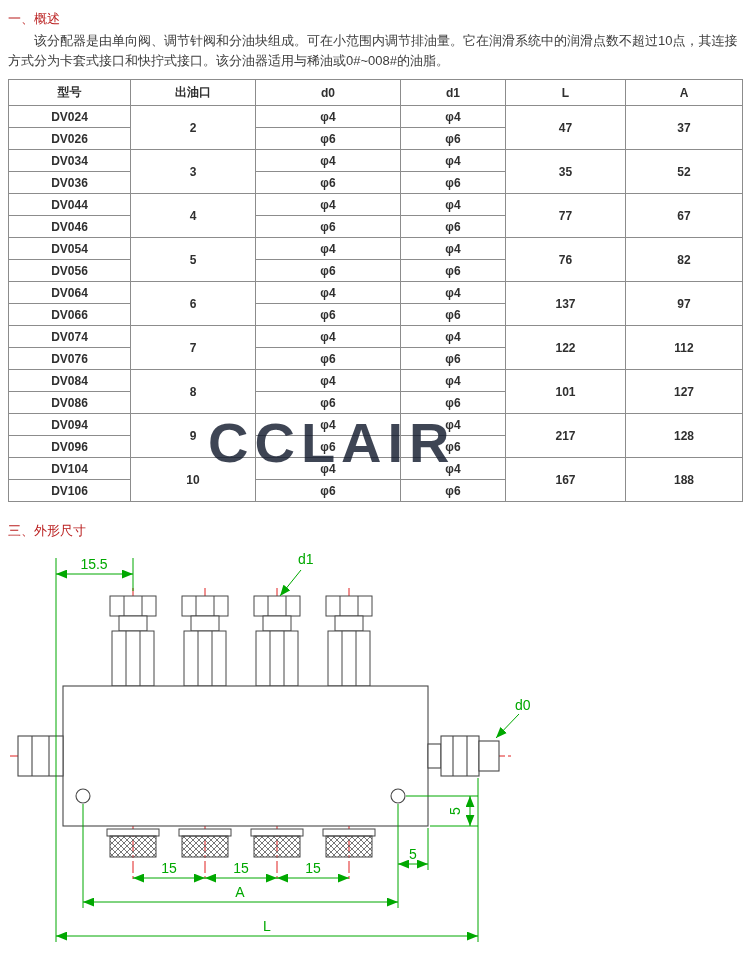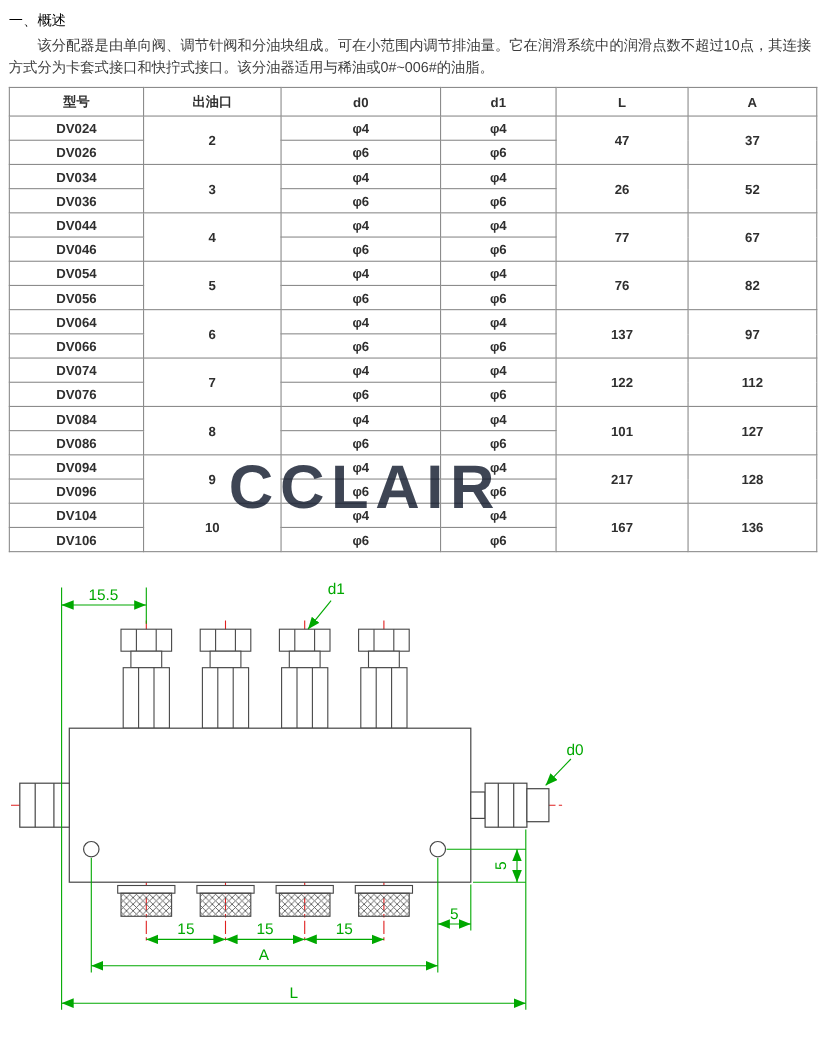--- a/index.html
+++ b/index.html
@@ -1,19 +1,19 @@
 <!DOCTYPE html>
 <html><head>
 <meta charset="utf-8">
 <style>
   html, body { margin: 0; padding: 0; background: #ffffff; }
   body { font-family: "Liberation Sans", "DejaVu Sans", sans-serif; color: #3c3c3c; }
   .doc { width: 750px; box-sizing: border-box; padding: 6px 8px 10px 8px; }
 
-  .sec-heading { font-size: 13px; color: #000000; margin: 4px 0 3px 0; font-weight: normal; }
+  .sec-heading { font-size: 13px; color: #b91c1c; margin: 4px 0 3px 0; font-weight: normal; }
   .body-text { font-size: 13px; line-height: 20px; text-indent: 2em; margin: 0 0 8px 0; color: #3c3c3c; }
 
   .table-wrap { position: relative; margin: 4px 0 20px 0; }
   table.params { border-collapse: collapse; width: 734px; table-layout: fixed; }
   table.params th, table.params td {
     border: 1px solid #8c8c8c;
     text-align: center;
     vertical-align: middle;
     font-size: 12px;
     font-weight: bold;
@@ -43,21 +43,21 @@
     font-size: 14px;
     fill: #00a800;
   }
 </style>
 </head>
 <body>
 
 <div class="doc">
 
   <div class="sec-heading">一、概述</div>
-  <p class="body-text">该分配器是由单向阀、调节针阀和分油块组成。可在小范围内调节排油量。它在润滑系统中的润滑点数不超过10点，其连接方式分为卡套式接口和快拧式接口。该分油器适用与稀油或0#~006#的油脂。</p>
+  <p class="body-text">该分配器是由单向阀、调节针阀和分油块组成。可在小范围内调节排油量。它在润滑系统中的润滑点数不超过10点，其连接方式分为卡套式接口和快拧式接口。该分油器适用与稀油或0#~008#的油脂。</p>
 
 
   <div class="table-wrap">
     <table class="params">
       <colgroup>
         <col style="width:122px">
           <col style="width:125px">
           <col style="width:145px">
         <col style="width:105px">
           <col style="width:120px">
@@ -86,21 +86,21 @@
           <td>DV026</td>
           <td>φ6</td>
           <td>φ6</td>
         </tr>
 
         <tr>
           <td>DV034</td>
           <td rowspan="2">3</td>
           <td>φ4</td>
           <td>φ4</td>
-          <td rowspan="2">26</td>
+          <td rowspan="2">35</td>
           <td rowspan="2">52</td>
         </tr>
         <tr>
           <td>DV036</td>
           <td>φ6</td>
           <td>φ6</td>
         </tr>
 
         <tr>
           <td>DV044</td>
@@ -185,32 +185,33 @@
           <td>φ6</td>
           <td>φ6</td>
         </tr>
 
         <tr>
           <td>DV104</td>
           <td rowspan="2">10</td>
           <td>φ4</td>
           <td>φ4</td>
           <td rowspan="2">167</td>
-          <td rowspan="2">136</td>
+          <td rowspan="2">188</td>
         </tr>
         <tr>
           <td>DV106</td>
           <td>φ6</td>
           <td>φ6</td>
         </tr>
       </tbody>
     </table>
     <div class="watermark">CCLAIR</div>
   </div>
 
+  <div class="sec-heading">三、外形尺寸</div>
 
   <div class="drawing-wrap">
     <svg width="540" height="410" viewBox="0 0 540 410" xmlns="http://www.w3.org/2000/svg">
       <defs>
         <marker id="arrG" viewBox="0 0 10 8" markerWidth="11" markerHeight="9" refX="10" refY="4" orient="auto-start-reverse">
           <path d="M0,0 L10,4 L0,8 Z" fill="#00a800"></path>
         </marker>
         <pattern id="knurl" width="6" height="6" patternUnits="userSpaceOnUse">
           <path d="M0,0 L6,6 M6,0 L0,6" stroke="#555555" stroke-width="0.8"></path>
         </pattern>

